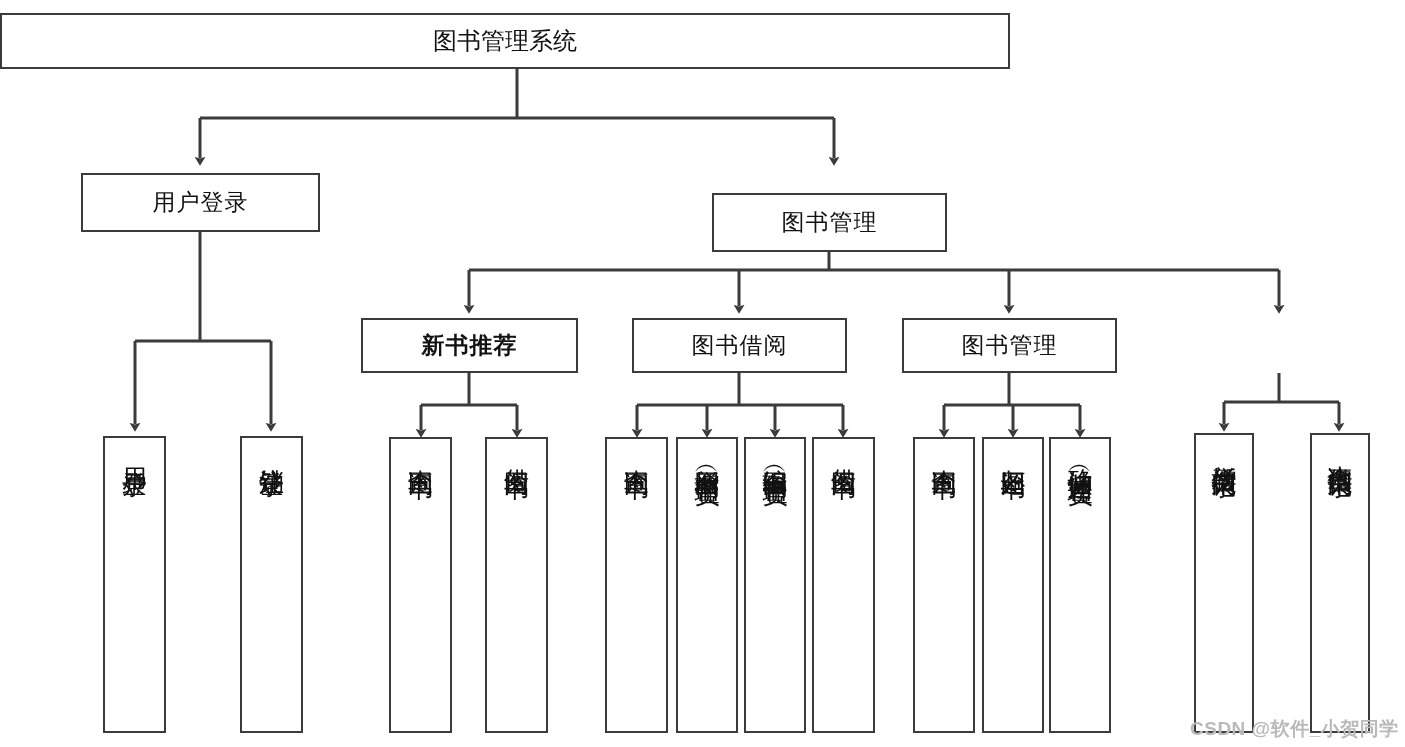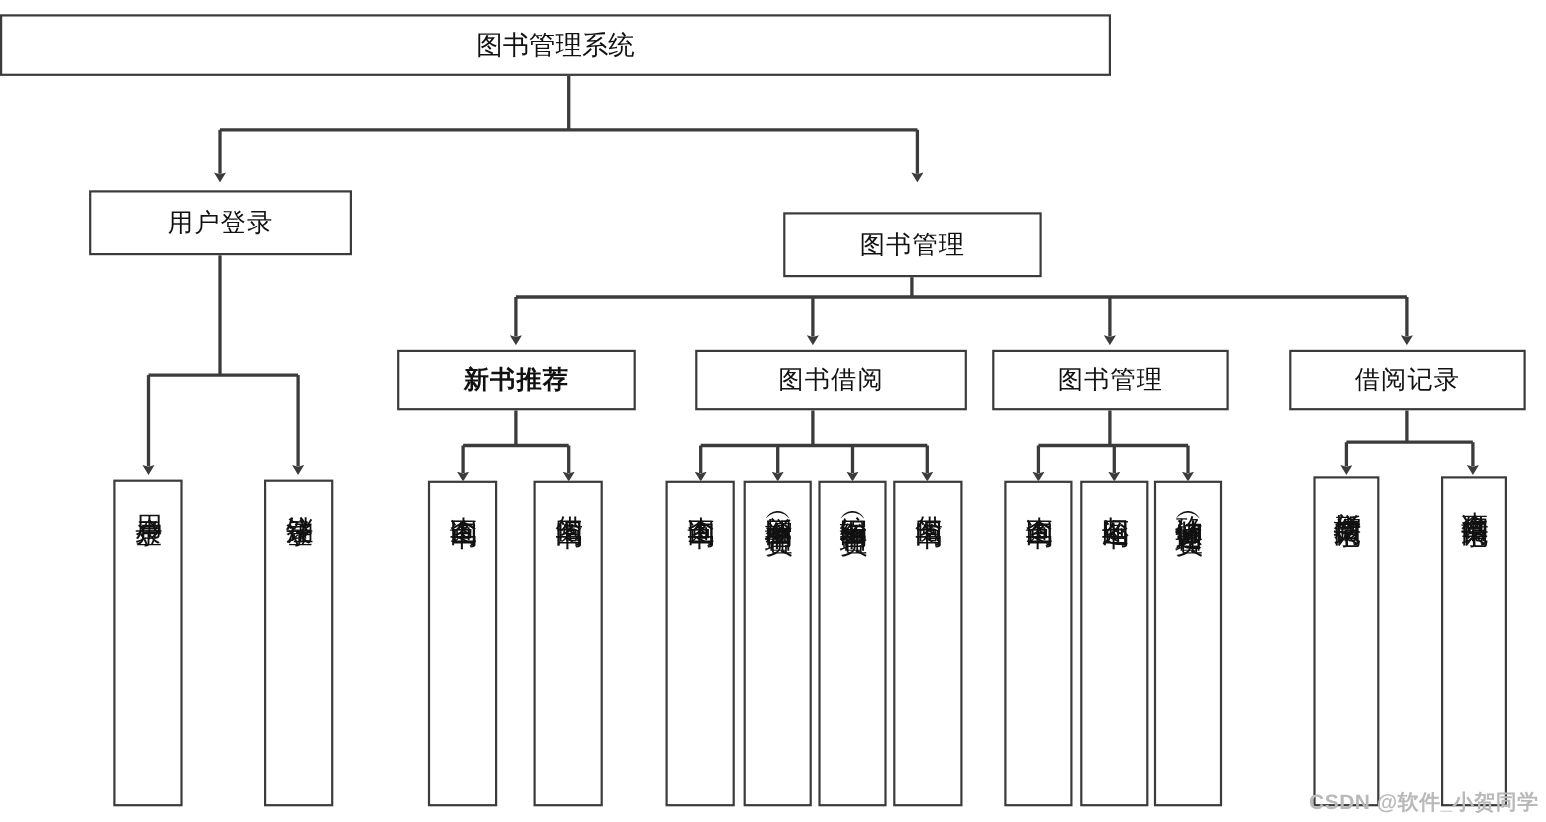--- a/index.html
+++ b/index.html
@@ -127,28 +127,25 @@
   <div class="node horiz" style="left:81px; top:173px; width:239px; height:59px;">
     <span>用户登录</span>
   </div>
   <div class="node horiz" style="left:712px; top:173px; width:235px; height:59px;margin-top:20px;">
     <span>图书管理</span>
   </div>
 
   <div class="node horiz" style="left:361px; top:318px; width:217px; height:55px;font-weight:bold;">
     <span>新书推荐</span>
   </div>
-  <div class="node horiz" style="left:632px; top:318px; width:247px; height:55px;">
+  <div class="node horiz" style="left:632px; top:318px; width:215px; height:55px;">
     <span>图书借阅</span>
   </div>
   <div class="node horiz" style="left:902px; top:318px; width:215px; height:55px;">
     <span>图书管理</span>
-  </div>
-  <div class="node horiz" style="left:1172px; top:318px; width:215px; height:55px;">
-    <span>借阅记录</span>
   </div>
 
   <div class="node vert" style="left:103px; top:436px; width:63px; height:297px;">
     <span class="vlabel">用户登录</span>
   </div>
   <div class="node vert" style="left:240px; top:436px; width:63px; height:297px;">
     <span class="vlabel">注销登录</span>
   </div>
 
   <div class="node vert" style="left:389px; top:437px; width:63px; height:296px;">

